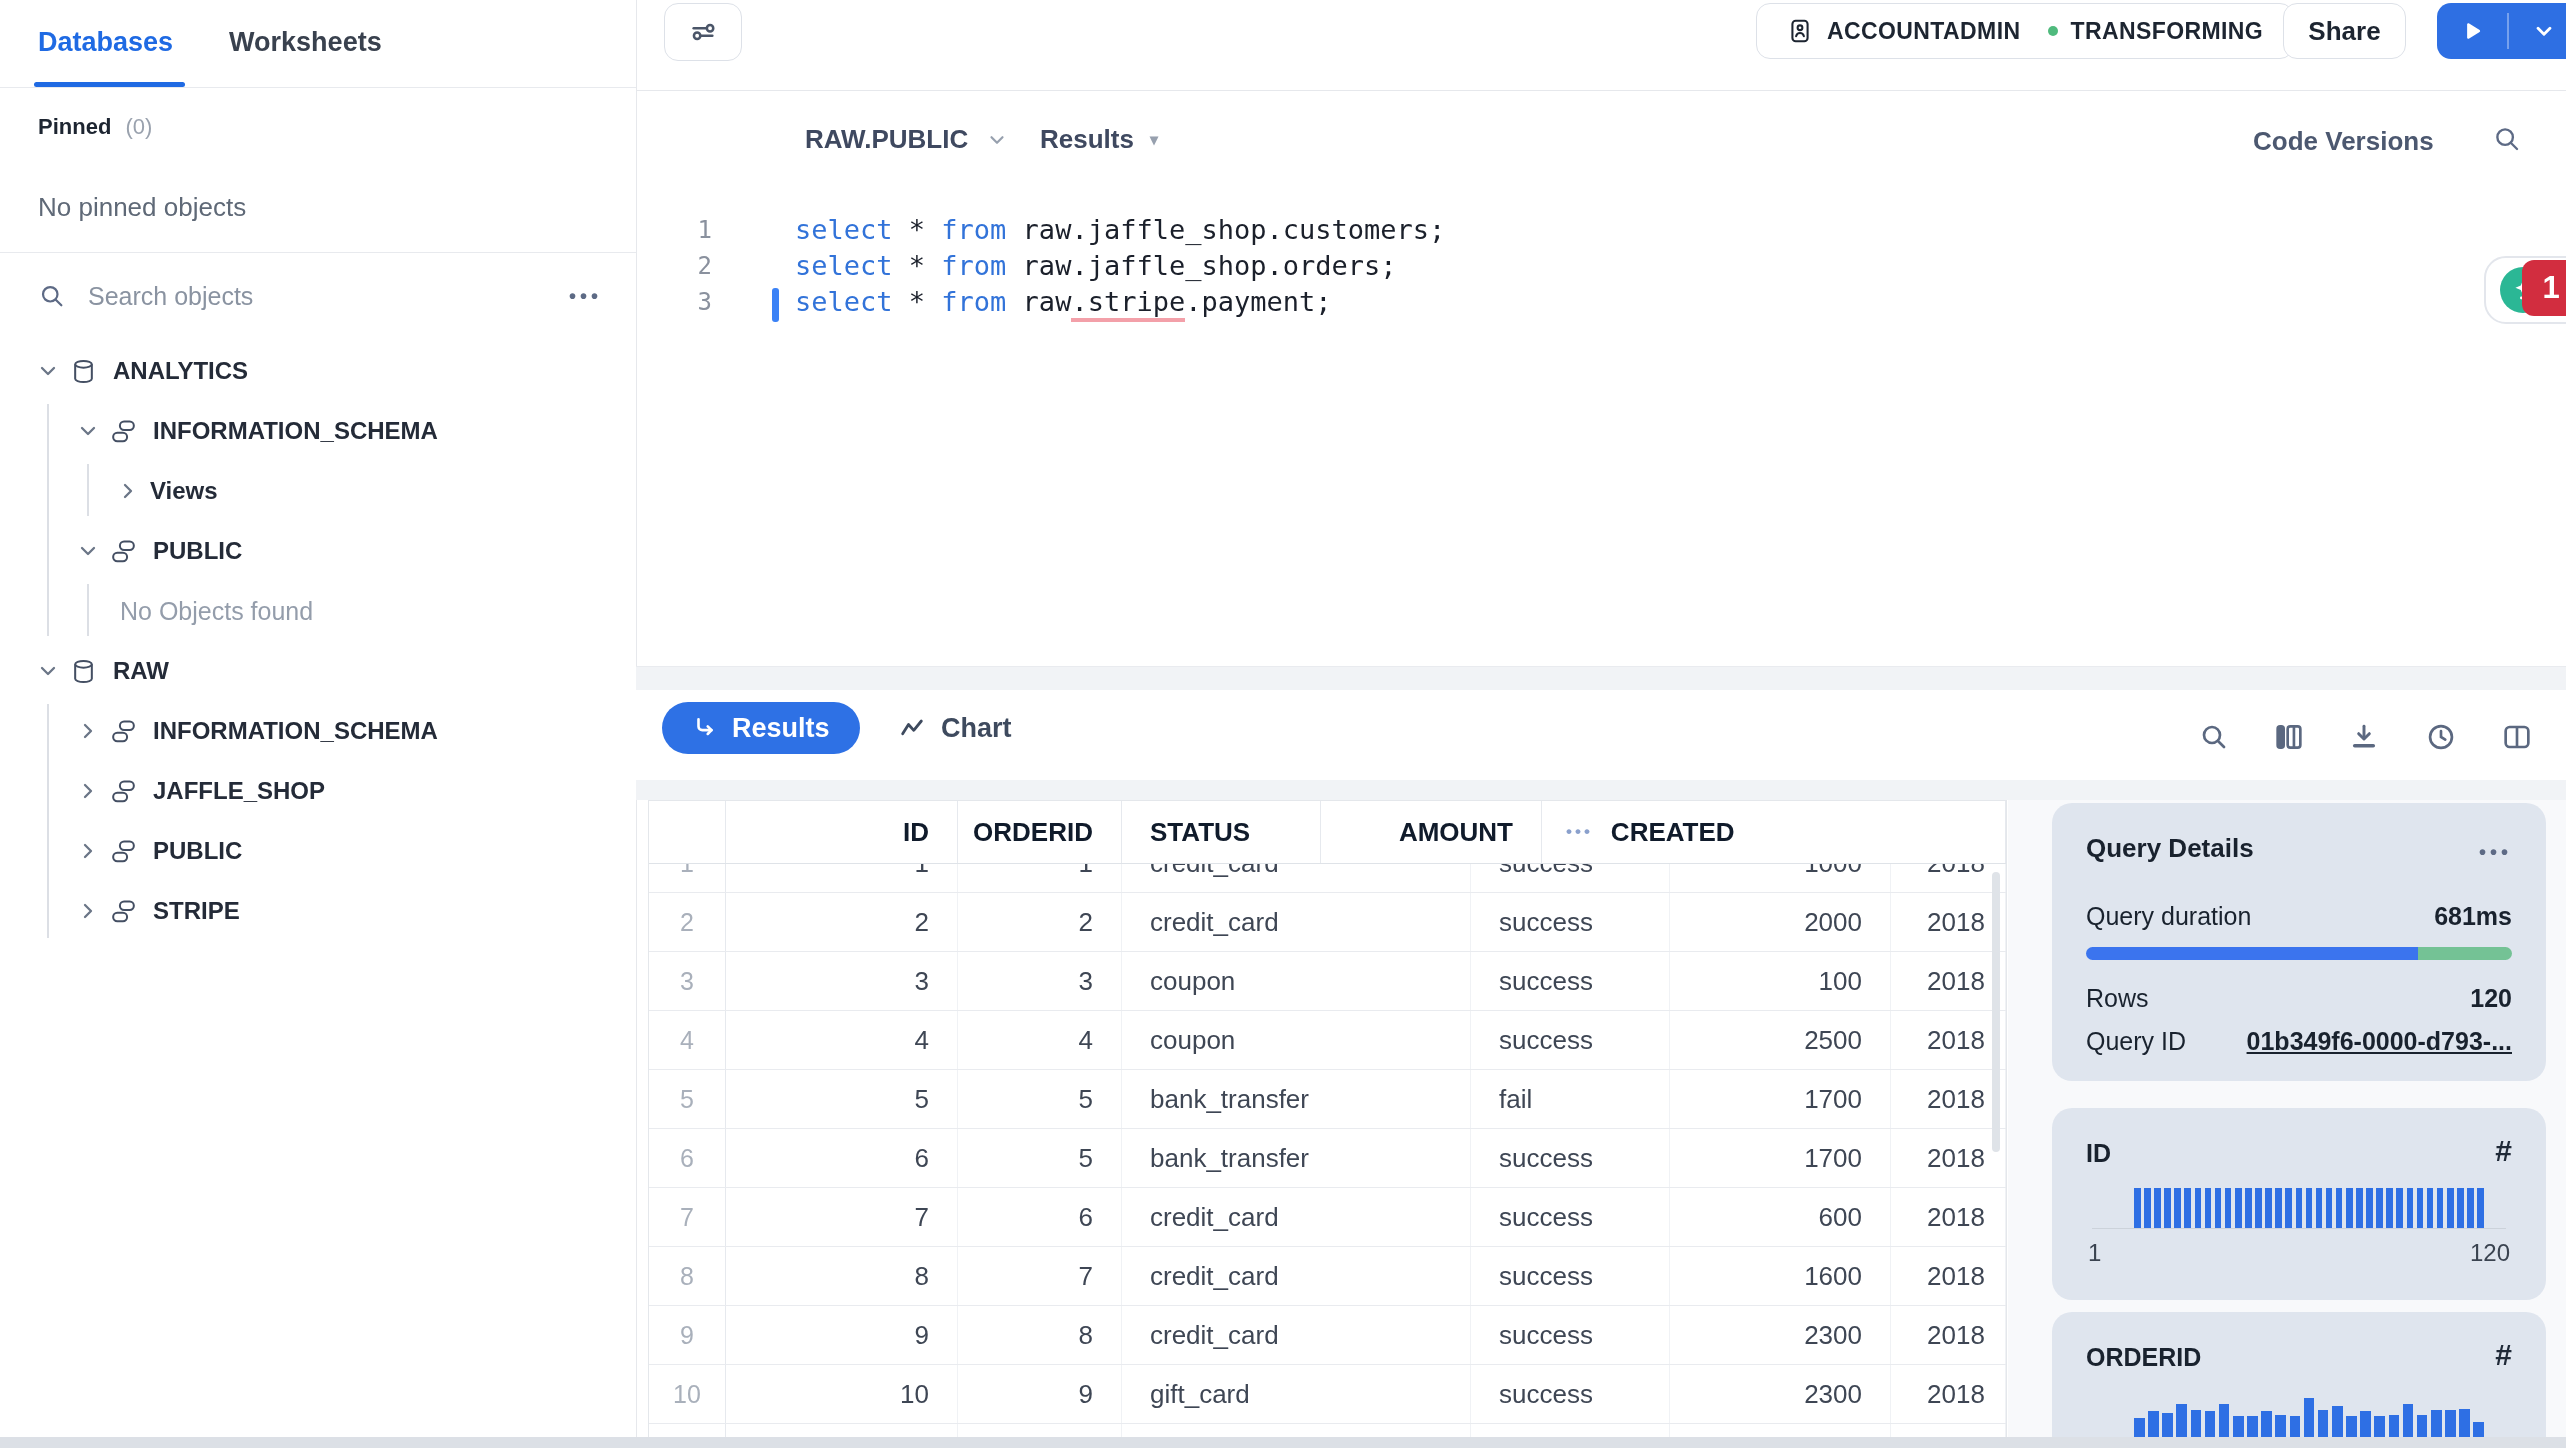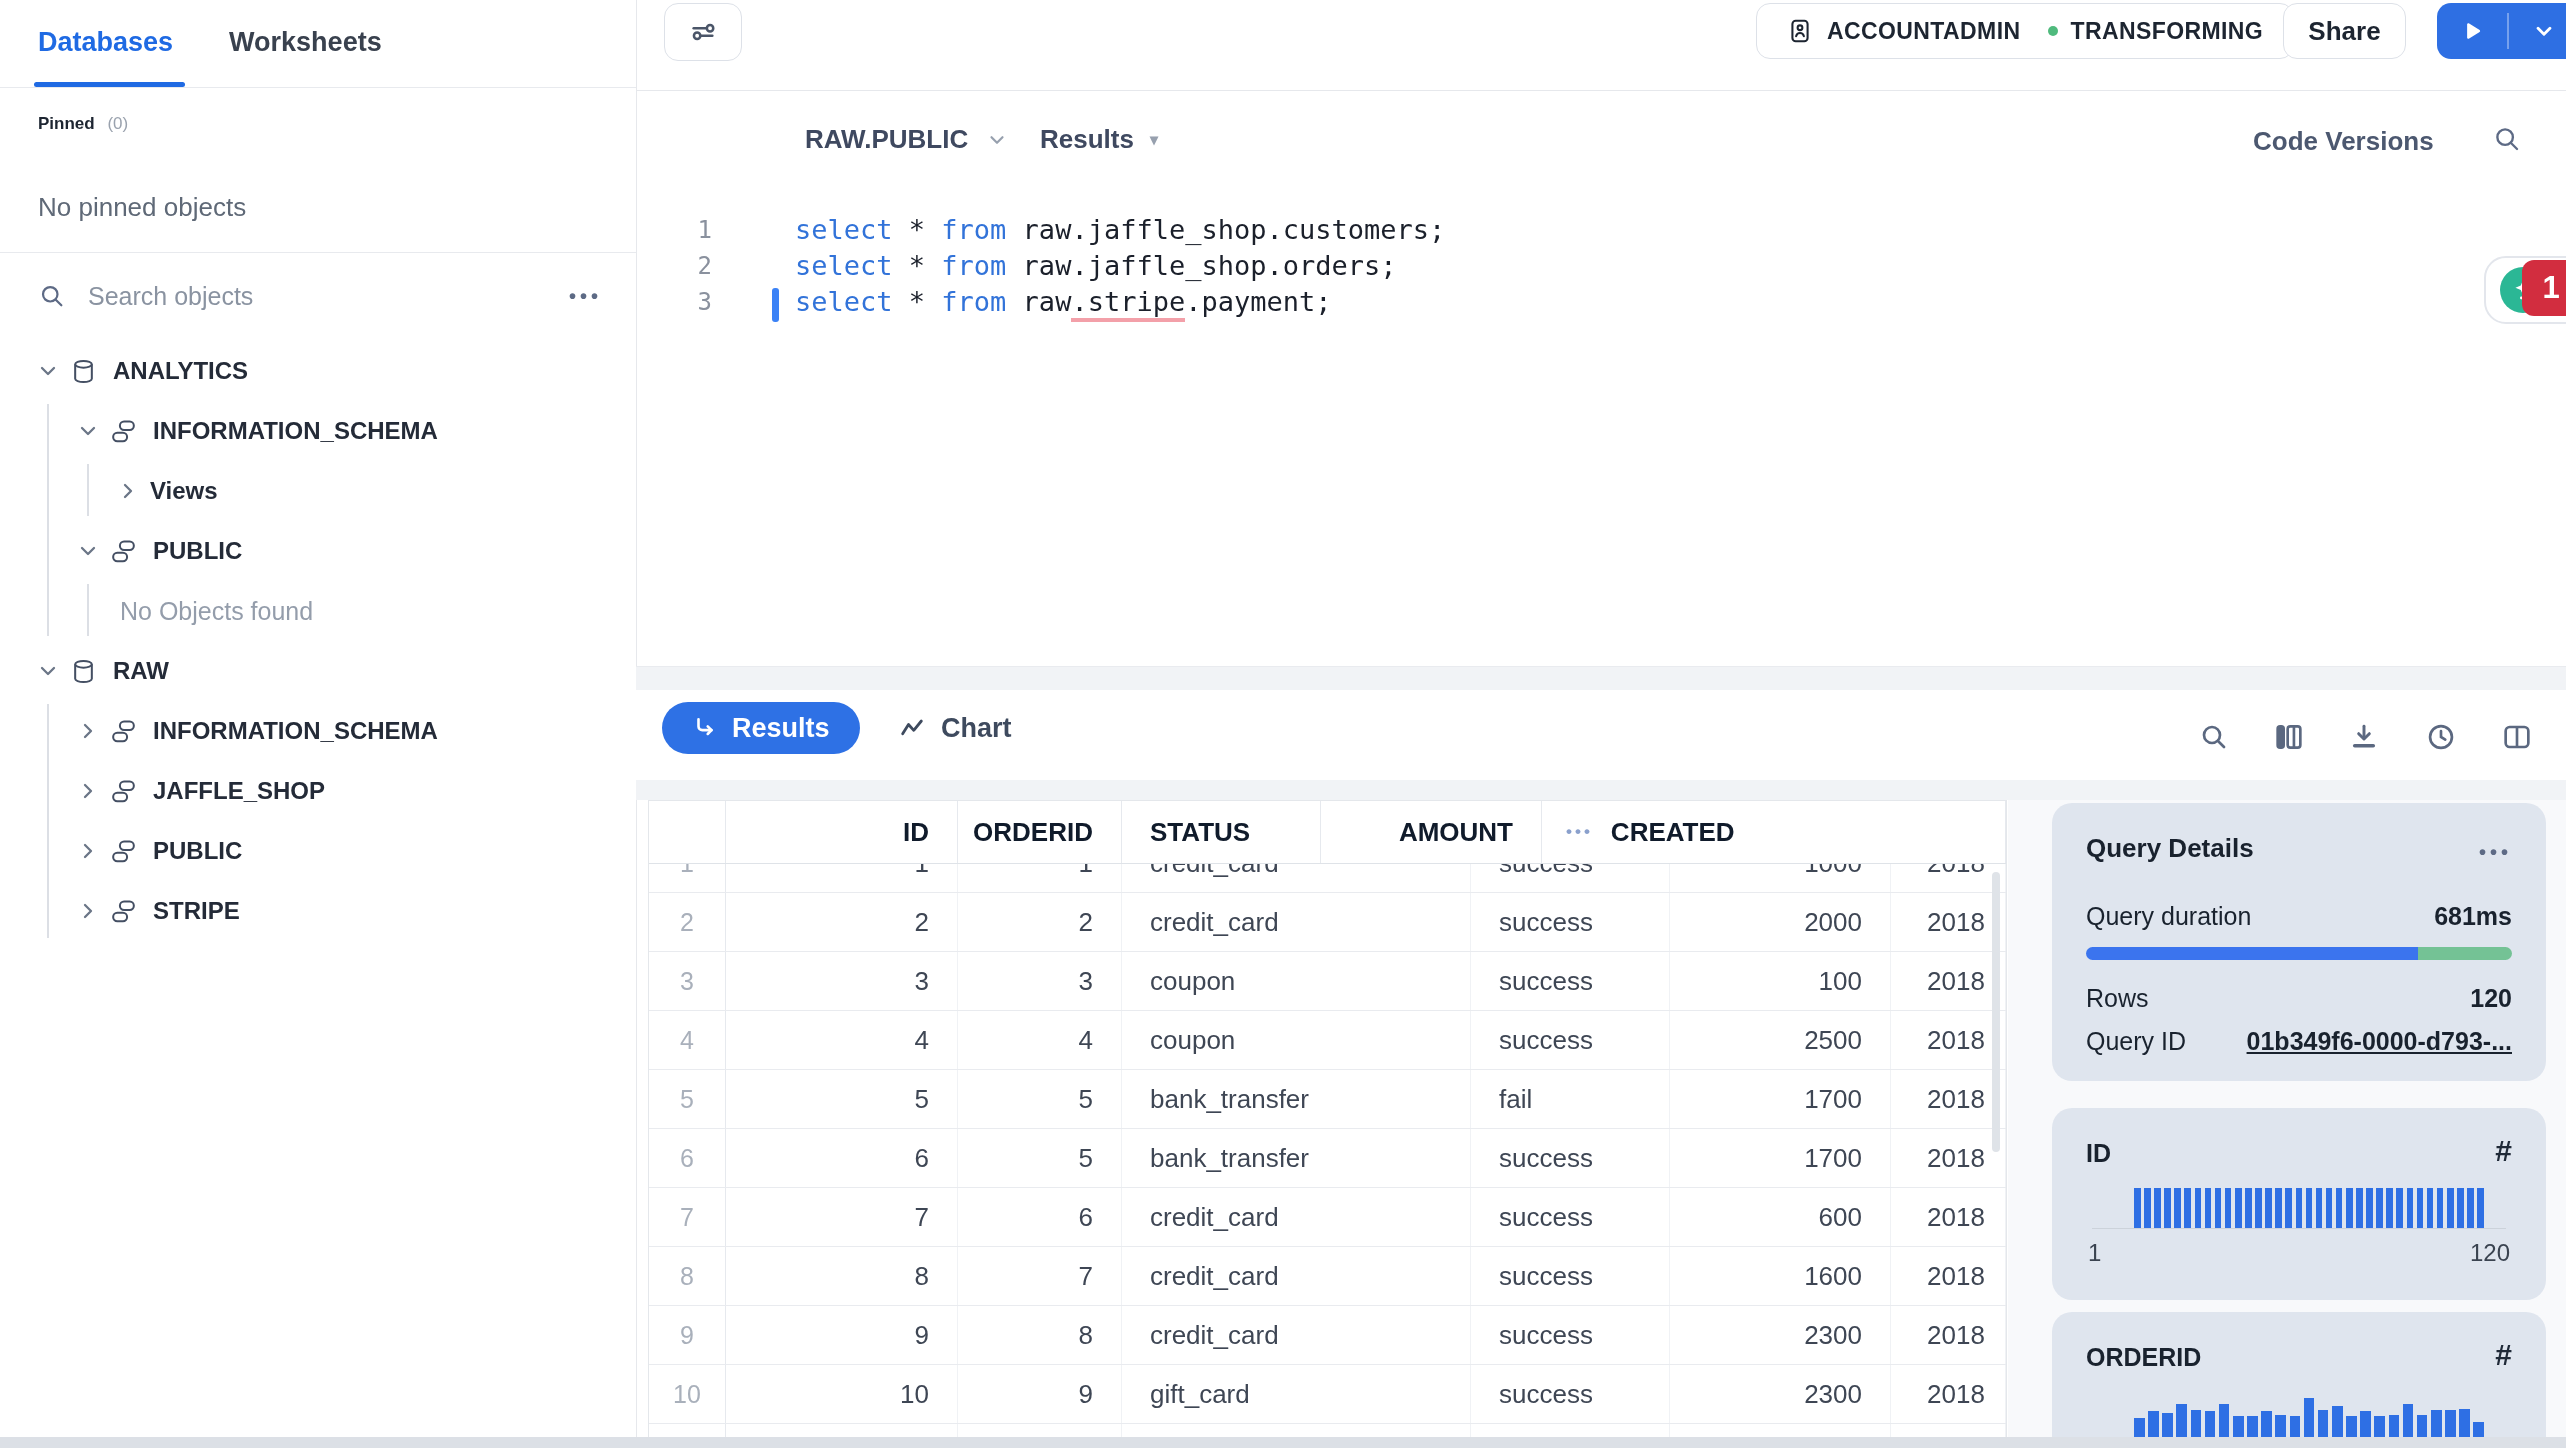--- a/index.html
+++ b/index.html
@@ -6,21 +6,21 @@
   .app{position:relative;width:2566px;height:1448px;background:#fff;overflow:hidden;
        font-family:"Liberation Sans",sans-serif;color:#1d2531}
   svg{display:block}
 
   
   .sidebar{position:absolute;left:0;top:0;width:636px;height:1437px;background:#fff;border-right:1px solid #e6e8ec}
   .side-tabs{position:relative;height:88px;border-bottom:1px solid #e8eaee;display:flex;gap:56px;padding-left:38px;align-items:center;padding-top:26px;box-sizing:border-box}
   .tab{position:relative;font-size:27px;font-weight:700;color:#39414e;padding-bottom:28px;cursor:pointer}
   .tab.active{color:#1f6ae3}
   .tab.active::after{content:"";position:absolute;left:-4px;right:-12px;bottom:-1px;height:5px;background:#1f6ae3;border-radius:3px}
-  .pinned-row{position:absolute;left:38px;top:114px;font-size:17px}
+  .pinned-row{position:absolute;left:38px;top:114px;font-size:22px}
   .pinned-label{font-weight:700;color:#1d2531}
   .pinned-count{color:#9aa2ae;margin-left:8px}
   .no-pinned{position:absolute;left:38px;top:192px;font-size:26px;color:#5f6977}
   .sdivider{position:absolute;left:0;right:0;top:252px;height:1px;background:#e8eaee}
   .search-row{position:absolute;left:38px;right:34px;top:272px;height:48px;display:flex;align-items:center}
   .search-ph{flex:1;font-size:25px;color:#8a93a1;margin-left:22px}
   .dots{color:#5d6a85;font-size:20px;font-weight:800;letter-spacing:4px}
   .tree{position:absolute;left:0;top:341px;right:0}
   .trow{height:60px;display:flex;align-items:center;font-size:24px;font-weight:600;color:#242b38;cursor:pointer}
   .trow .chev{width:24px;height:24px;margin-right:10px;flex:none}

